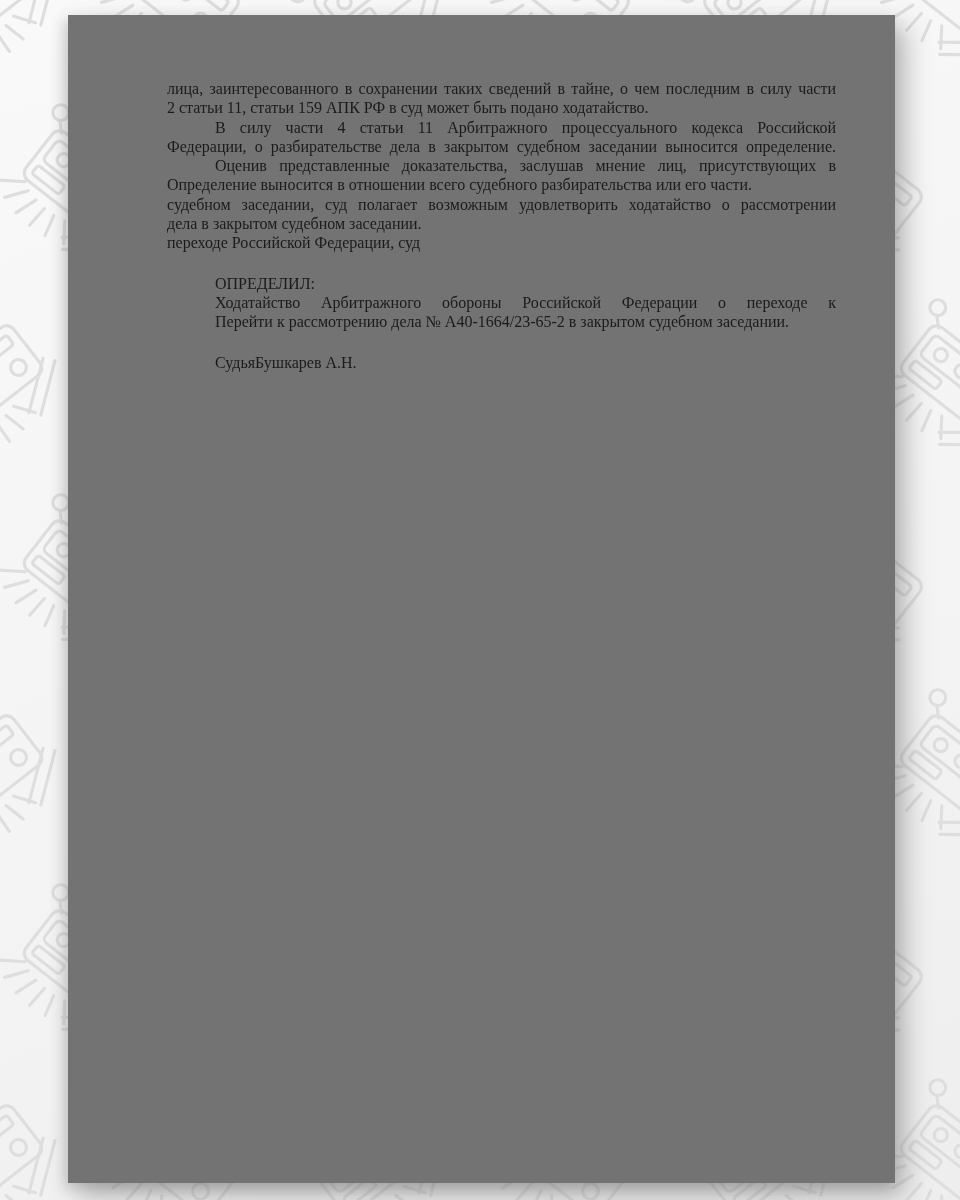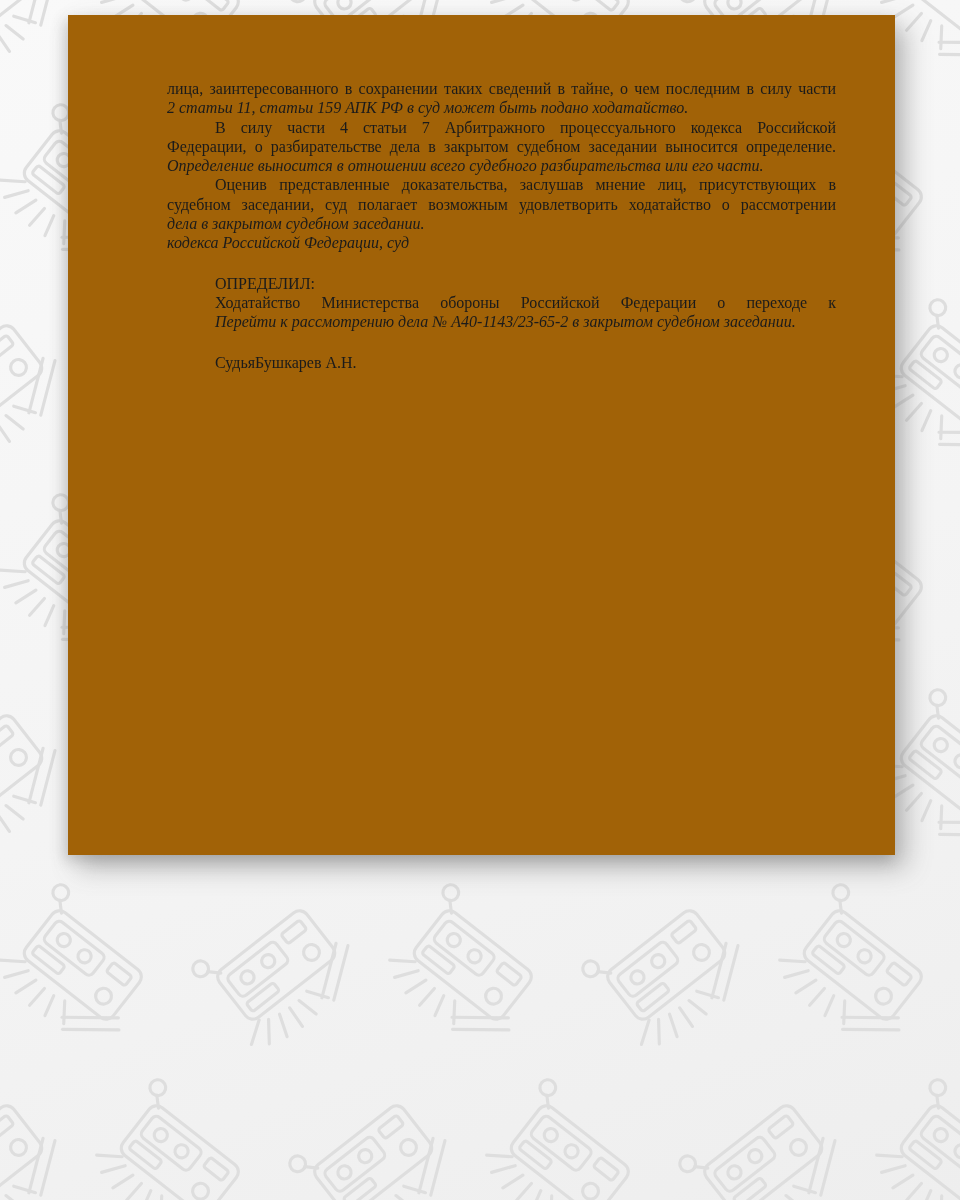--- a/index.html
+++ b/index.html
@@ -10,33 +10,33 @@
     font-family: "Liberation Serif", "DejaVu Serif", serif;
   }
 
   
   .wm-layer { position: absolute; inset: 0; overflow: hidden; z-index: 0; }
   .wm-layer svg { position: absolute; display: block; }
 
   
   .page {
     position: absolute; left: 68px; top: 15px;
-    width: 827px; height: 840px;
-    background: #a16207; z-index: 1;
+    width: 827px; height: 1168px;
+    background: #737373; z-index: 1;
     box-shadow: -4px 5px 12px rgba(110,110,110,0.28),
                  10px 12px 24px rgba(90,90,90,0.42);
   }
 
   
   .doc-text {
     position: absolute; left: 99px; top: 64px; width: 669px;
     font-size: 16px; line-height: 19.3px; color: #1b1b1b;
   }
   .line { text-align: justify; text-align-last: justify; }
-  .line.last { text-align: justify; text-align-last: left; font-style: italic; }
+  .line.last { text-align: justify; text-align-last: left; }
   .line.indent { text-indent: 48px; }
   .heading { text-align: left; text-indent: 48px; }
   .spacer { height: 21px; }
   .sig-row { display: flex; justify-content: flex-start; padding-left: 48px; }
 </style>
 </head>
 <body>
 
 <div class="wm-layer">
 
@@ -837,30 +837,30 @@
     <path d="M66 89 l10 14"></path>
     <path d="M72 100 l34 -26"></path>
     <path d="M78 107 l34 -26"></path>
   </svg>
   </div>
 
 <div class="page">
   <div class="doc-text">
       <div class="line">лица, заинтересованного в сохранении таких сведений в тайне, о чем последним в силу части</div>
       <div class="line last">2 статьи 11, статьи 159 АПК РФ в суд может быть подано ходатайство.</div>
-      <div class="line indent">В силу части 4 статьи 7 Арбитражного процессуального кодекса Российской</div>
+      <div class="line indent">В силу части 4 статьи 11 Арбитражного процессуального кодекса Российской</div>
       <div class="line">Федерации, о разбирательстве дела в закрытом судебном заседании выносится определение.</div>
+      <div class="line indent">Оценив представленные доказательства, заслушав мнение лиц, присутствующих в</div>
       <div class="line last">Определение выносится в отношении всего судебного разбирательства или его части.</div>
-      <div class="line indent">Оценив представленные доказательства, заслушав мнение лиц, присутствующих в</div>
       <div class="line">судебном заседании, суд полагает возможным удовлетворить ходатайство о рассмотрении</div>
       <div class="line last">дела в закрытом судебном заседании.</div>
-      <div class="line last">кодекса Российской Федерации, суд</div>
+      <div class="line last">переходе Российской Федерации, суд</div>
       <div class="spacer"></div>
       <div class="heading">ОПРЕДЕЛИЛ:</div>
-      <div class="line indent">Ходатайство Министерства обороны Российской Федерации о переходе к</div>
-      <div class="line last indent">Перейти к рассмотрению дела № А40-1143/23-65-2 в закрытом судебном заседании.</div>
+      <div class="line indent">Ходатайство Арбитражного обороны Российской Федерации о переходе к</div>
+      <div class="line last indent">Перейти к рассмотрению дела № А40-1664/23-65-2 в закрытом судебном заседании.</div>
       <div class="spacer"></div>
       <div class="sig-row">
         <span>Судья</span>
         <span>Бушкарев А.Н.</span>
       </div>
     </div>
 </div>
 
 </body></html>

